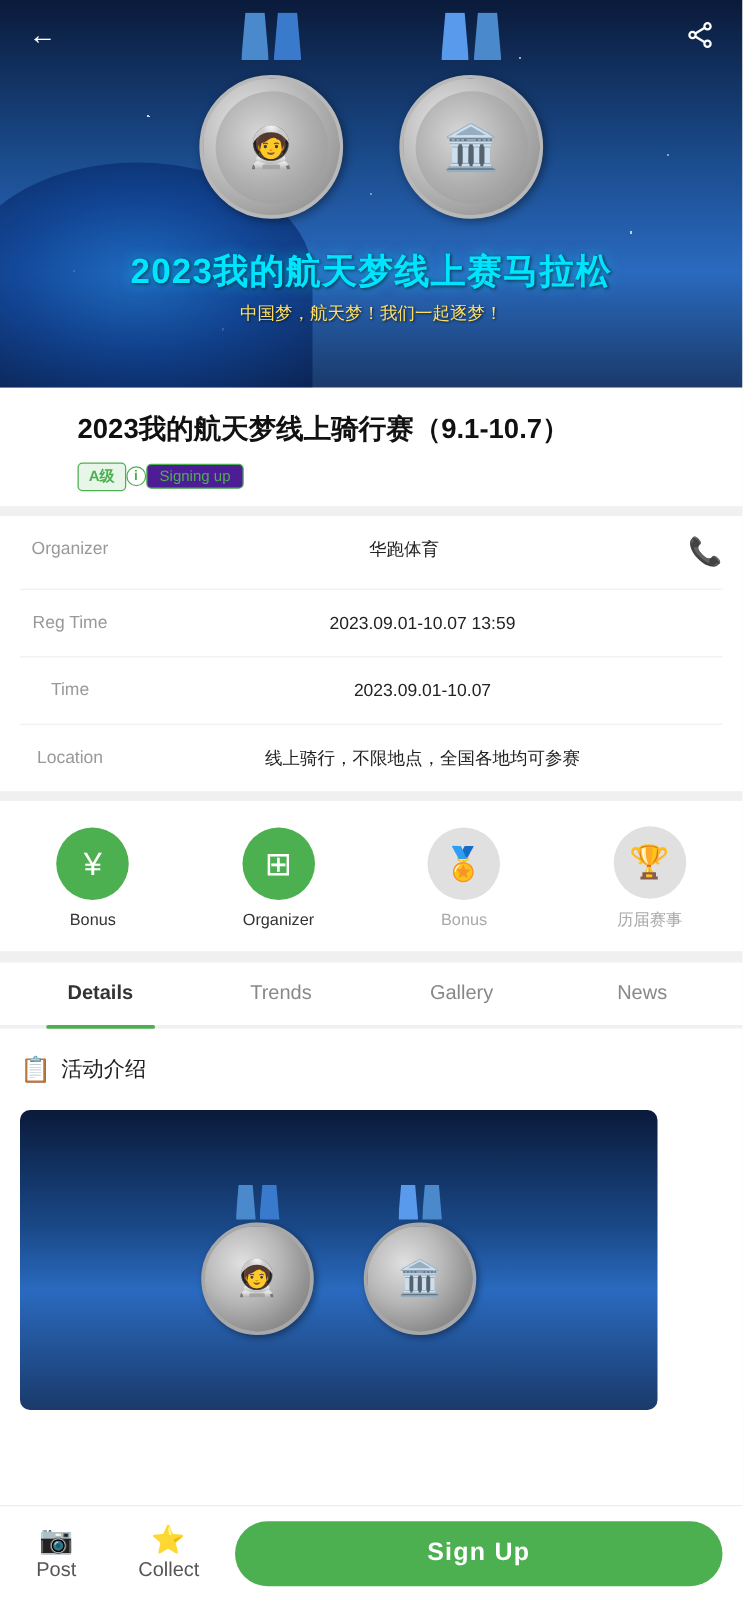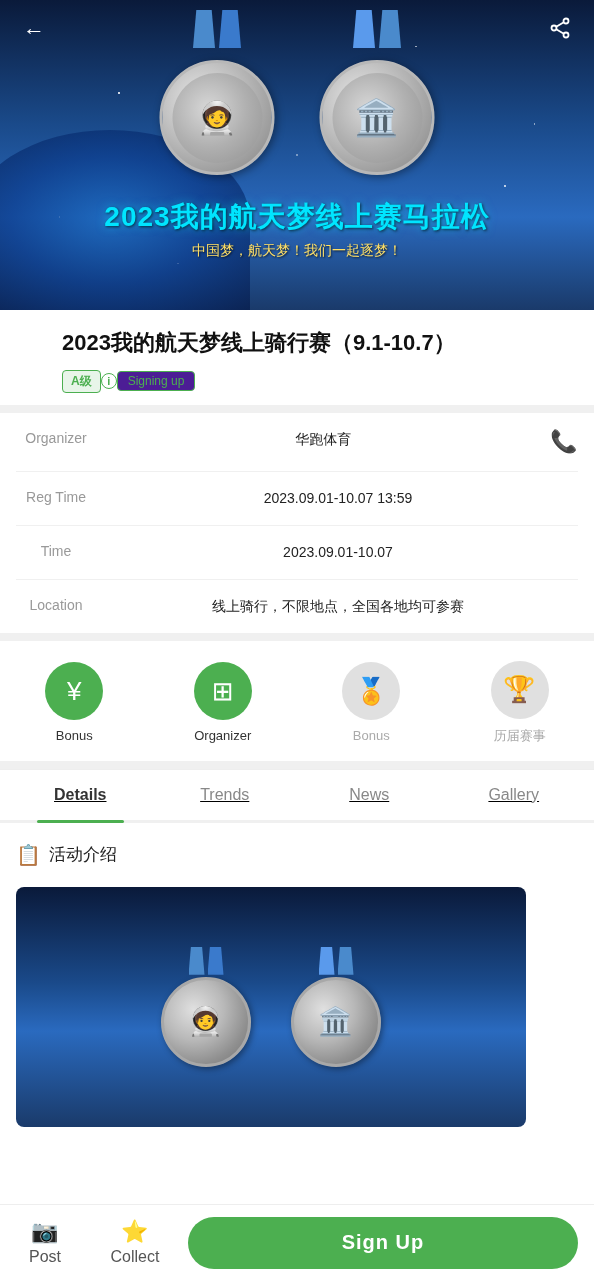--- a/index.html
+++ b/index.html
@@ -276,21 +276,20 @@
       color: #aaa;
     }
 
     
     .tab-bar {
       background: #fff;
       border-top: 1px solid #eee;
       border-bottom: 3px solid #f0f0f0;
       display: flex;
       padding: 0 8px;
-      text-decoration: underline;
     }
     .tab-item {
       flex: 1;
       text-align: center;
       padding: 16px 4px;
       font-size: 16px;
       color: #888;
       cursor: pointer;
       position: relative;
     }
@@ -531,22 +530,22 @@
       </div>
       <span class="icon-btn-label">历届赛事</span>
     </div>
   </div>
 
   <div class="section-divider"></div>
 
   <div class="tab-bar">
     <div class="tab-item active">Details</div>
     <div class="tab-item">Trends</div>
+    <div class="tab-item">Gallery</div>
     <div class="tab-item">News</div>
-    <div class="tab-item">Gallery</div>
   </div>
 
   <div class="section-heading">
     <span class="section-heading-icon">📋</span>
     <span>活动介绍</span>
   </div>
 
   <div class="content-image-block">
     <div class="content-image">
       <div class="content-image-medals">

